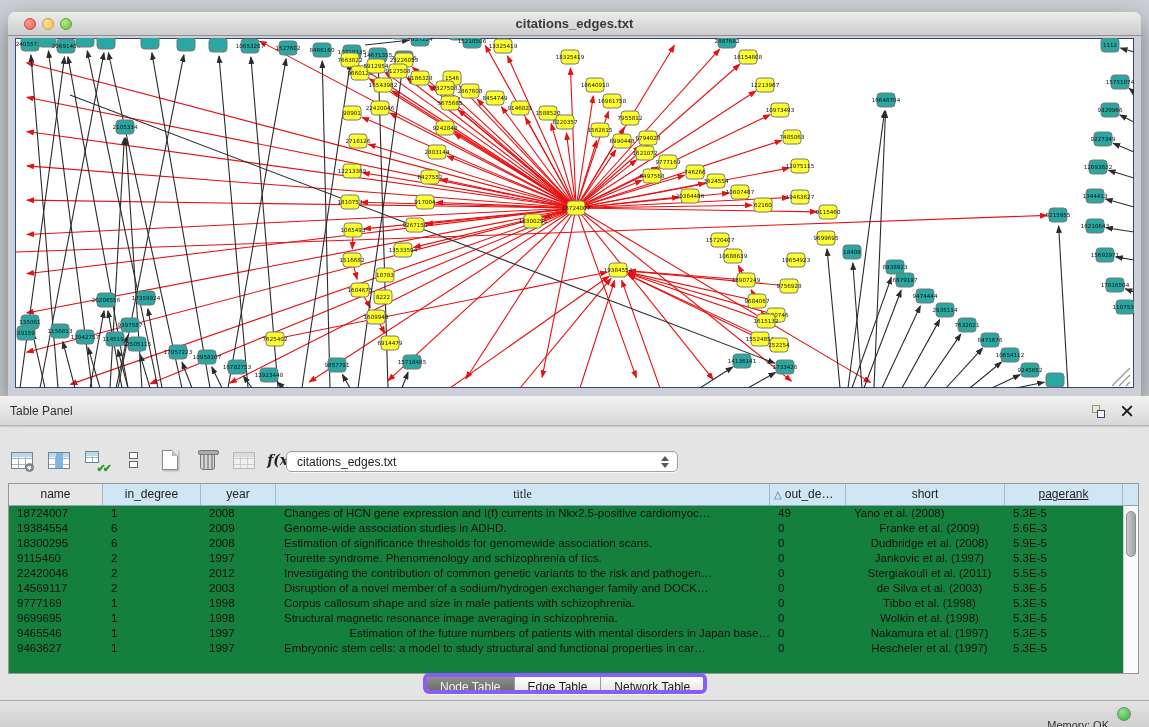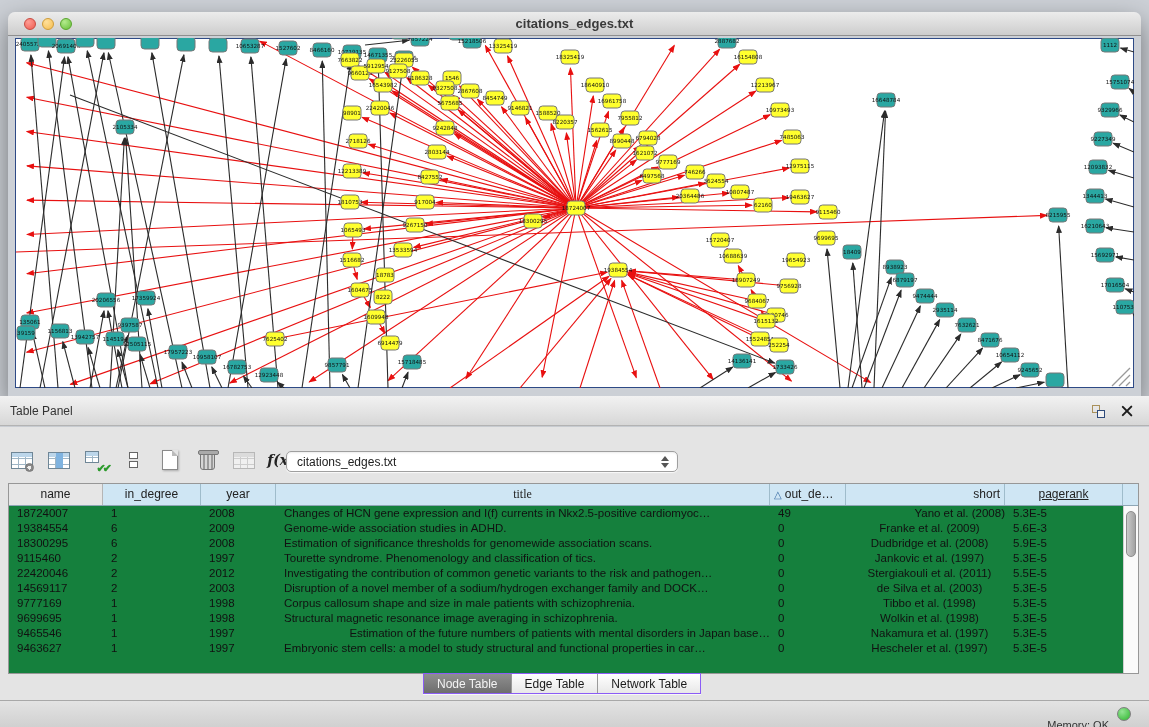--- a/index.html
+++ b/index.html
@@ -96,21 +96,21 @@
   .td { font-size:11.5px; color:#111; line-height:15px; white-space:nowrap; overflow:hidden;
         padding:0 0 0 8px; }
   .vsb { position:absolute; right:0; top:22px; bottom:0; width:15px; background:#fafafa;
          border-left:1px solid #cfcfcf; }
   .vsb .thumb { position:absolute; left:2px; top:5px; width:10px; height:46px; border-radius:6px;
          background:linear-gradient(90deg,#cacaca,#a2a2a2); border:1px solid #8d8d8d; }
   .hdr-fill { background:#cfe6f4; flex:1; }
 
   
   .tabs { position:absolute; left:423px; top:246px; height:21px; display:flex;
-          border:1px solid #8b5cf6; border-radius:0; overflow:hidden;
+          border:4px solid #8b5cf6; border-radius:6px; overflow:hidden;
           box-shadow:0 1px 0 rgba(255,255,255,.7); }
   .seg { padding:0 13px; font-size:12px; line-height:20px; color:#1a1a1a;
          background:linear-gradient(#ffffff,#e8e8e8); border-left:1px solid #9a9a9a; }
   .seg:first-child { border-left:none; }
   .seg-sel { background:linear-gradient(#8f8f8f,#6e6e6e); color:#f4f4f4; }
 
   
   .statusbar { position:absolute; left:0; bottom:0; width:1149px; height:27px;
                background:linear-gradient(#e3e3e3,#d0d0d0); border-top:1px solid #a8a8a8; }
   .mem { position:absolute; right:40px; top:7px; font-size:11px; color:#333;margin-top:11px; }
@@ -880,32 +880,32 @@
         </span>
     </div>
 
     <div class="tablebox">
       <div class="thead">
           <div class="th th-first" style="width: 94px; text-align: center;"><span>name</span></div>
           <div class="th" style="width: 98px; text-align: center;"><span>in_degree</span></div>
           <div class="th" style="width: 75px; text-align: center;"><span>year</span></div>
           <div class="th" style="width: 494px; text-align: center; font-family: Liberation Serif, serif;"><span>title</span></div>
           <div class="th" style="width: 76px; text-align: left;"><span class="sort-tri">△</span><span>out_de…</span></div>
-          <div class="th" style="width: 159px; text-align: right;"><span>short</span></div>
+          <div class="th" style="width: 159px; text-align: center;"><span>short</span></div>
           <div class="th" style="width: 118px; text-align: center; text-decoration: underline;"><span>pagerank</span></div>
           <div class="hdr-fill"></div>
         </div>
       <div class="tbody">
           <div class="tr">
             <div class="td" style="width: 94px; text-align: left;">18724007</div>
             <div class="td" style="width: 98px; text-align: left;">1</div>
             <div class="td" style="width: 75px; text-align: left;">2008</div>
             <div class="td" style="width: 494px; text-align: left;">Changes of HCN gene expression and I(f) currents in Nkx2.5-positive cardiomyoc…</div>
             <div class="td" style="width: 76px; text-align: left;">49</div>
-            <div class="td" style="width: 159px; text-align: right;">Yano et al. (2008)</div>
+            <div class="td" style="width: 159px; text-align: left;">Yano et al. (2008)</div>
             <div class="td" style="width: 118px; text-align: left;">5.3E-5</div>
           </div>
           <div class="tr">
             <div class="td" style="width: 94px; text-align: left;">19384554</div>
             <div class="td" style="width: 98px; text-align: left;">6</div>
             <div class="td" style="width: 75px; text-align: left;">2009</div>
             <div class="td" style="width: 494px; text-align: left;">Genome-wide association studies in ADHD.</div>
             <div class="td" style="width: 76px; text-align: left;">0</div>
             <div class="td" style="width: 159px; text-align: center;">Franke et al. (2009)</div>
             <div class="td" style="width: 118px; text-align: left;">5.6E-3</div>
@@ -916,21 +916,21 @@
             <div class="td" style="width: 75px; text-align: left;">2008</div>
             <div class="td" style="width: 494px; text-align: left;">Estimation of significance thresholds for genomewide association scans.</div>
             <div class="td" style="width: 76px; text-align: left;">0</div>
             <div class="td" style="width: 159px; text-align: center;">Dudbridge et al. (2008)</div>
             <div class="td" style="width: 118px; text-align: left;">5.9E-5</div>
           </div>
           <div class="tr">
             <div class="td" style="width: 94px; text-align: left;">9115460</div>
             <div class="td" style="width: 98px; text-align: left;">2</div>
             <div class="td" style="width: 75px; text-align: left;">1997</div>
-            <div class="td" style="width: 494px; text-align: left;">Tourette syndrome. Phenomenology and classification of tics.</div>
+            <div class="td" style="width: 494px; text-align: left;">Tourette syndrome. Phenomenology and schizophrenia of tics.</div>
             <div class="td" style="width: 76px; text-align: left;">0</div>
             <div class="td" style="width: 159px; text-align: center;">Jankovic et al. (1997)</div>
             <div class="td" style="width: 118px; text-align: left;">5.3E-5</div>
           </div>
           <div class="tr">
             <div class="td" style="width: 94px; text-align: left;">22420046</div>
             <div class="td" style="width: 98px; text-align: left;">2</div>
             <div class="td" style="width: 75px; text-align: left;">2012</div>
             <div class="td" style="width: 494px; text-align: left;">Investigating the contribution of common genetic variants to the risk and pathogen…</div>
             <div class="td" style="width: 76px; text-align: left;">0</div>

